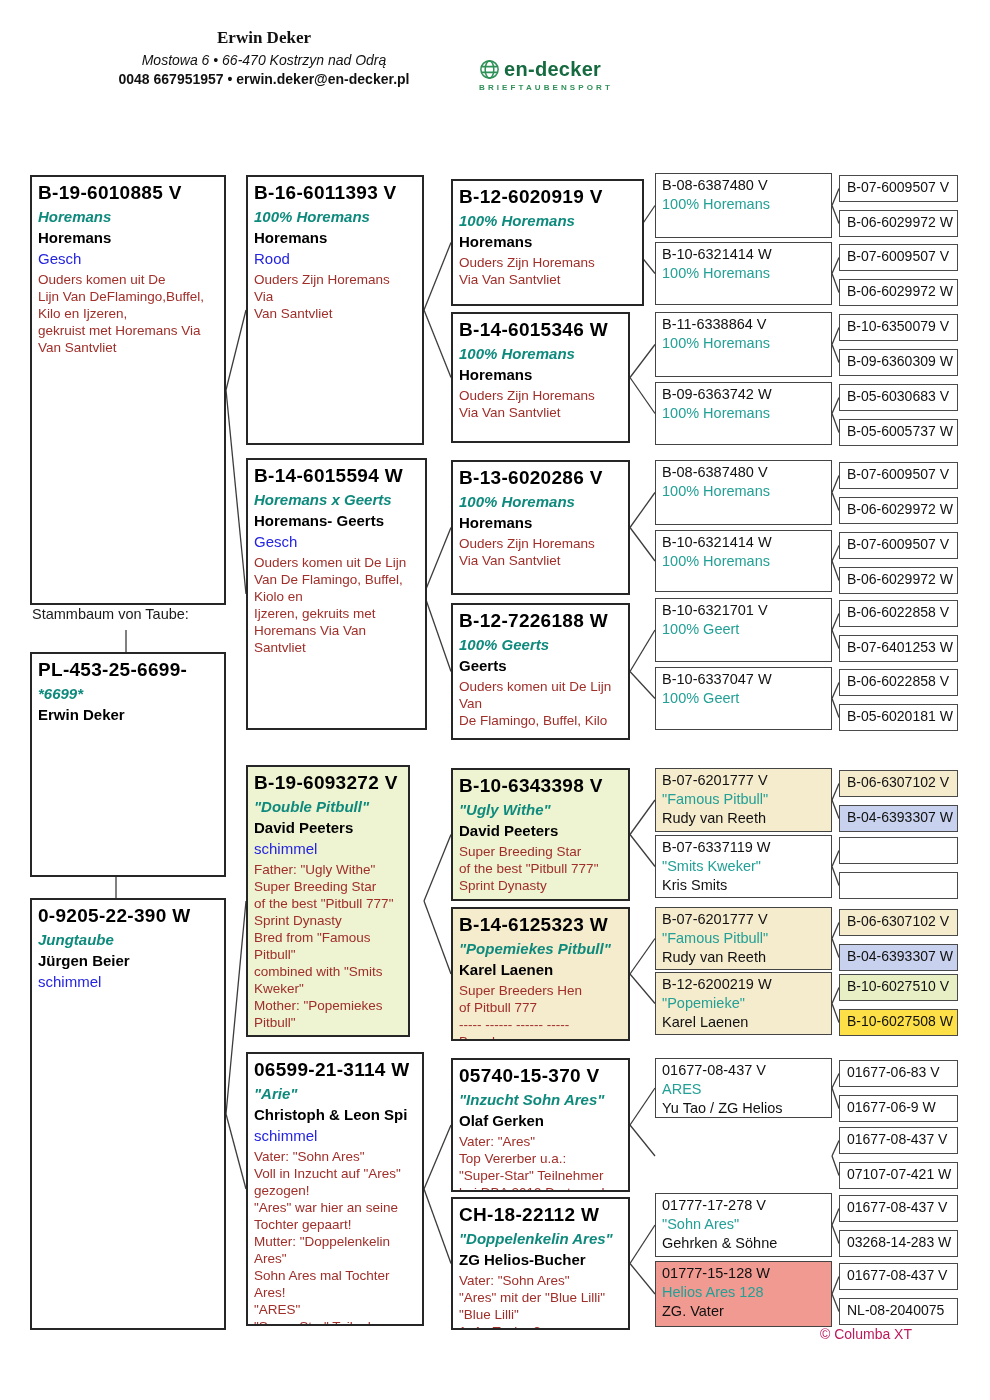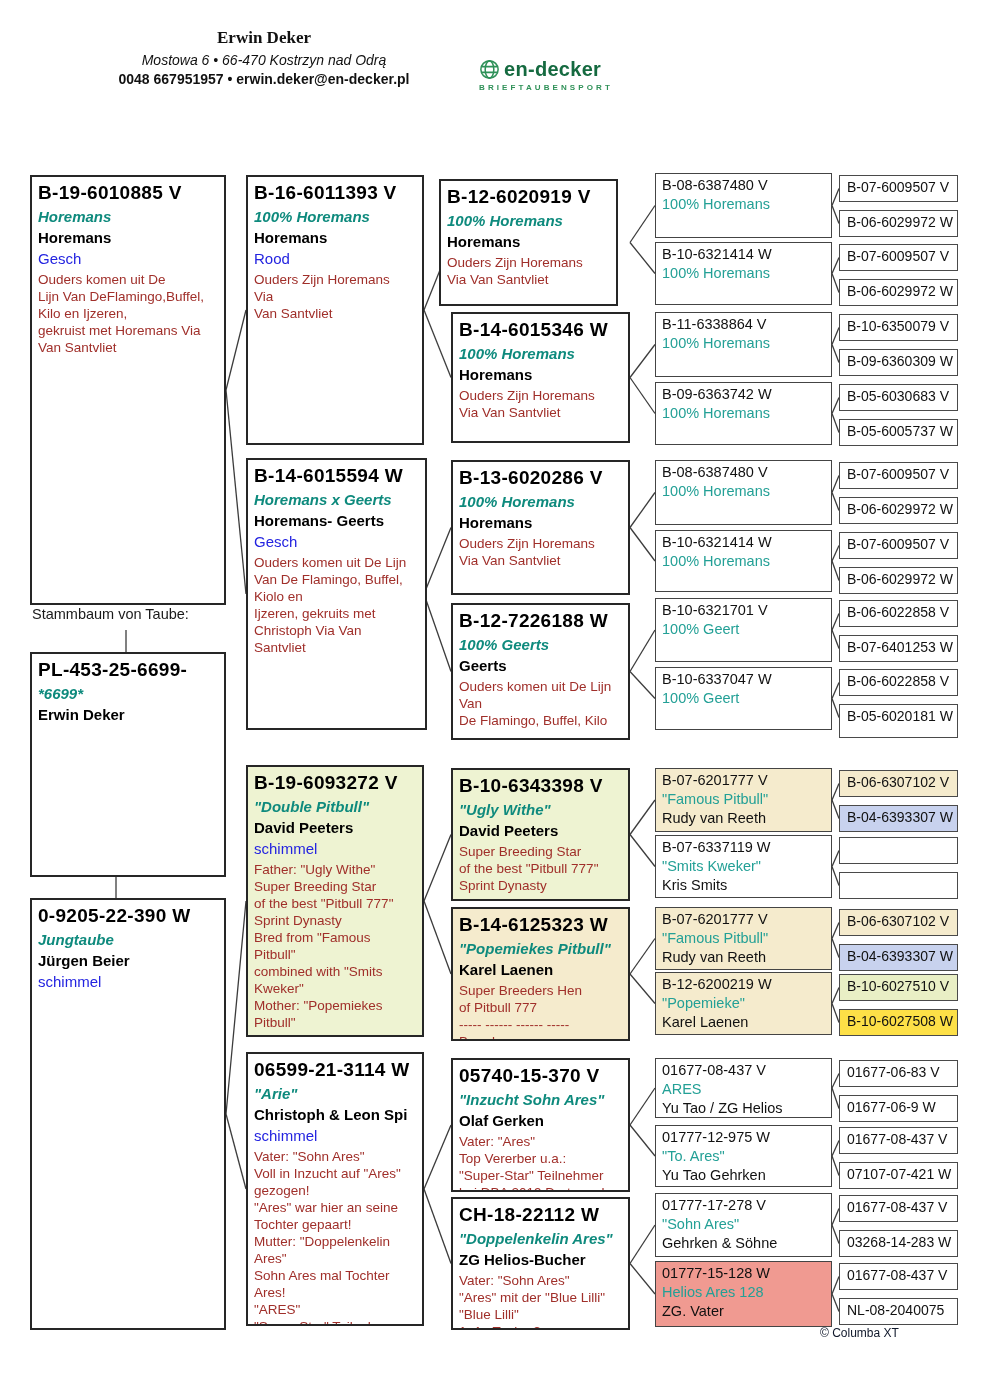--- a/index.html
+++ b/index.html
@@ -10,21 +10,21 @@
   .header{position:absolute;left:104px;top:28px;width:320px;text-align:center;}
   .owner-name{font-family:"Liberation Serif", serif;font-size:17px;font-weight:700;margin-bottom:4px;}
   .owner-address{font-style:italic;font-size:14px;margin-bottom:3px;}
   .owner-contact{font-weight:700;font-size:14px;}
   .logo{position:absolute;left:478px;top:58px;}
   .logo-row{display:flex;align-items:center;gap:3px;}
   .brand{font-size:20px;font-weight:700;color:var(--logo_green);letter-spacing:.3px;}
   .tagline{font-size:8px;font-weight:700;color:var(--logo_light_green);letter-spacing:3.1px;margin-top:2px;margin-left:1px;white-space:nowrap;}
 
   .subject-label{position:absolute;left:32px;top:606px;font-size:14.5px;color:#1a1a1a;}
-  .footer{position:absolute;left:820px;top:1326px;font-size:12px;color:#0f172a;}
+  .footer{position:absolute;left:820px;top:1326px;font-size:14px;color:#be185d;}
 
   #connectors{position:absolute;left:0;top:0;}
   #connectors line{stroke:#3c3c3c;stroke-width:1.3;}
   #tree{position:absolute;left:0;top:0;width:990px;height:1400px;}
 
   
   .box{position:absolute;background:#fff;border:2px solid #262626;box-sizing:border-box;
        overflow:hidden;padding:5px 6px;}
   .box .ring{font-size:19px;line-height:22px;font-weight:700;color:#000;margin-bottom:4px;
              white-space:nowrap;letter-spacing:.3px;}
@@ -170,24 +170,24 @@
       </div>
       <div class="box" style="left: 246px; top: 458px; width: 181px; height: 272px;">
         <div class="ring">B-14-6015594 W</div>
         <div class="strain">Horemans x Geerts</div>
         <div class="name">Horemans- Geerts</div>
         <div class="colorline">Gesch</div>
         <div class="comment">Ouders komen uit De Lijn</div>
         <div class="comment">Van De Flamingo, Buffel,</div>
         <div class="comment">Kiolo en</div>
         <div class="comment">Ijzeren, gekruits met</div>
-        <div class="comment">Christoph Via Van</div>
+        <div class="comment">Horemans Via Van</div>
         <div class="comment">Santvliet</div>
       </div>
-      <div class="box" style="left: 246px; top: 765px; width: 178px; height: 272px; background: rgb(238, 243, 210);">
+      <div class="box" style="left: 246px; top: 765px; width: 164px; height: 272px; background: rgb(238, 243, 210);">
         <div class="ring">B-19-6093272 V</div>
         <div class="strain">"Double Pitbull"</div>
         <div class="name">David Peeters</div>
         <div class="colorline">schimmel</div>
         <div class="comment">Father: "Ugly Withe"</div>
         <div class="comment">Super Breeding Star</div>
         <div class="comment">of the best "Pitbull 777"</div>
         <div class="comment">Sprint Dynasty</div>
         <div class="comment">Bred from "Famous</div>
         <div class="comment">Pitbull"</div>
@@ -207,21 +207,21 @@
         <div class="comment">gezogen!</div>
         <div class="comment">"Ares" war hier an seine</div>
         <div class="comment">Tochter gepaart!</div>
         <div class="comment">Mutter: "Doppelenkelin</div>
         <div class="comment">Ares"</div>
         <div class="comment">Sohn Ares mal Tochter</div>
         <div class="comment">Ares!</div>
         <div class="comment">"ARES"</div>
         <div class="comment">"Super-Star" Teilnehmer</div>
       </div>
-      <div class="box" style="left: 439px; top: 179px; width: 179px; height: 127px;">
+      <div class="box" style="left: 451px; top: 179px; width: 193px; height: 127px;">
         <div class="ring">B-12-6020919 V</div>
         <div class="strain">100% Horemans</div>
         <div class="name">Horemans</div>
         <div class="comment">Ouders Zijn Horemans</div>
         <div class="comment">Via Van Santvliet</div>
       </div>
       <div class="box" style="left: 451px; top: 312px; width: 179px; height: 131px;">
         <div class="ring">B-14-6015346 W</div>
         <div class="strain">100% Horemans</div>
         <div class="name">Horemans</div>
@@ -327,25 +327,20 @@
       </div>
       <div class="box4" style="left: 655px; top: 972px; width: 177px; height: 63px; background: rgb(245, 235, 205);">
         <div class="g4ring">B-12-6200219 W</div>
         <div class="g4strain">"Popemieke"</div>
         <div class="g4name">Karel Laenen</div>
       </div>
       <div class="box4" style="left: 655px; top: 1058px; width: 177px; height: 60px;">
         <div class="g4ring">01677-08-437 V</div>
         <div class="g4strain">ARES</div>
         <div class="g4name">Yu Tao / ZG Helios</div>
-      </div>
-      <div class="box4" style="left: 655px; top: 1125px; width: 177px; height: 62px;">
-        <div class="g4ring">01777-12-975 W</div>
-        <div class="g4strain">"To. Ares"</div>
-        <div class="g4name">Yu Tao Gehrken</div>
       </div>
       <div class="box4" style="left: 655px; top: 1193px; width: 177px; height: 64px;">
         <div class="g4ring">01777-17-278 V</div>
         <div class="g4strain">"Sohn Ares"</div>
         <div class="g4name">Gehrken &amp; Söhne</div>
       </div>
       <div class="box4" style="left: 655px; top: 1261px; width: 177px; height: 66px; background: rgb(240, 154, 145);">
         <div class="g4ring">01777-15-128 W</div>
         <div class="g4strain">Helios Ares 128</div>
         <div class="g4name">ZG. Vater</div>
@@ -358,21 +353,21 @@
       <div class="box5" style="left: 839px; top: 349px; width: 119px; height: 27px;">B-09-6360309 W</div>
       <div class="box5" style="left: 839px; top: 384px; width: 119px; height: 27px;">B-05-6030683 V</div>
       <div class="box5" style="left: 839px; top: 419px; width: 119px; height: 27px;">B-05-6005737 W</div>
       <div class="box5" style="left: 839px; top: 462px; width: 119px; height: 27px;">B-07-6009507 V</div>
       <div class="box5" style="left: 839px; top: 497px; width: 119px; height: 27px;">B-06-6029972 W</div>
       <div class="box5" style="left: 839px; top: 532px; width: 119px; height: 27px;">B-07-6009507 V</div>
       <div class="box5" style="left: 839px; top: 567px; width: 119px; height: 27px;">B-06-6029972 W</div>
       <div class="box5" style="left: 839px; top: 600px; width: 119px; height: 27px;">B-06-6022858 V</div>
       <div class="box5" style="left: 839px; top: 635px; width: 119px; height: 27px;">B-07-6401253 W</div>
       <div class="box5" style="left: 839px; top: 669px; width: 119px; height: 27px;">B-06-6022858 V</div>
-      <div class="box5" style="left: 839px; top: 704px; width: 119px; height: 34px;">B-05-6020181 W</div>
+      <div class="box5" style="left: 839px; top: 704px; width: 119px; height: 27px;">B-05-6020181 W</div>
       <div class="box5" style="left: 839px; top: 770px; width: 119px; height: 27px; background: rgb(245, 235, 205);">B-06-6307102 V</div>
       <div class="box5" style="left: 839px; top: 805px; width: 119px; height: 27px; background: rgb(200, 210, 238);">B-04-6393307 W</div>
       <div class="box5" style="left: 839px; top: 837px; width: 119px; height: 27px;"></div>
       <div class="box5" style="left: 839px; top: 872px; width: 119px; height: 27px;"></div>
       <div class="box5" style="left: 839px; top: 909px; width: 119px; height: 27px; background: rgb(245, 235, 205);">B-06-6307102 V</div>
       <div class="box5" style="left: 839px; top: 944px; width: 119px; height: 27px; background: rgb(200, 210, 238);">B-04-6393307 W</div>
       <div class="box5" style="left: 839px; top: 974px; width: 119px; height: 27px; background: rgb(233, 239, 197);">B-10-6027510 V</div>
       <div class="box5" style="left: 839px; top: 1009px; width: 119px; height: 27px; background: #fde047;">B-10-6027508 W</div>
       <div class="box5" style="left: 839px; top: 1060px; width: 119px; height: 27px;">01677-06-83 V</div>
       <div class="box5" style="left: 839px; top: 1095px; width: 119px; height: 27px;">01677-06-9 W</div>

